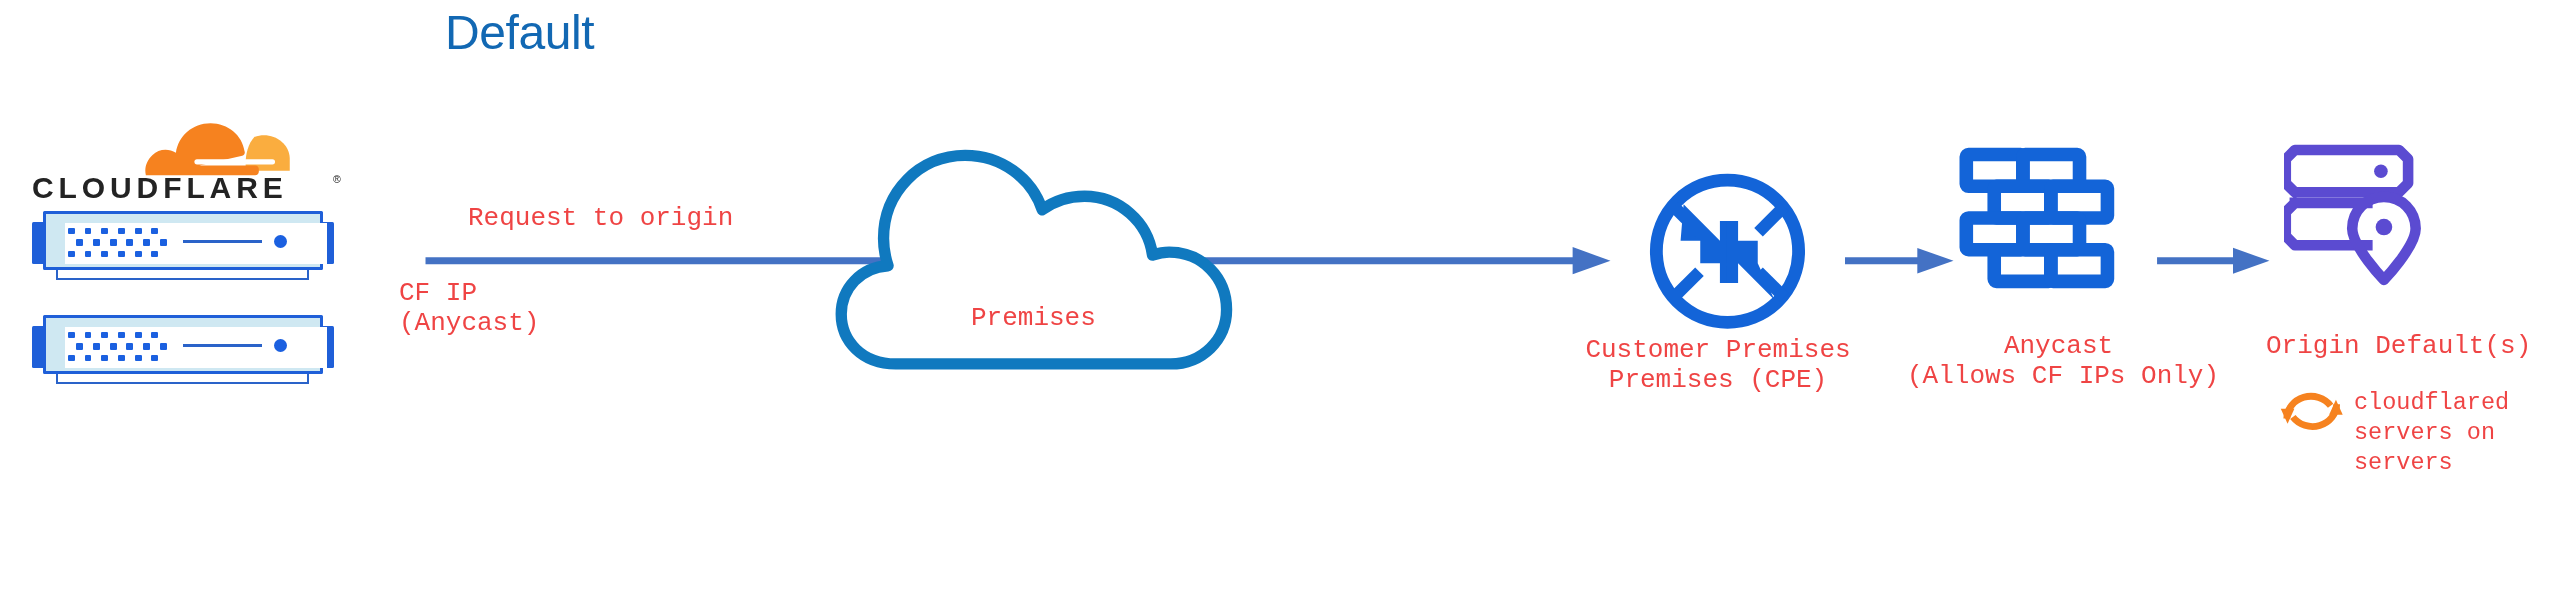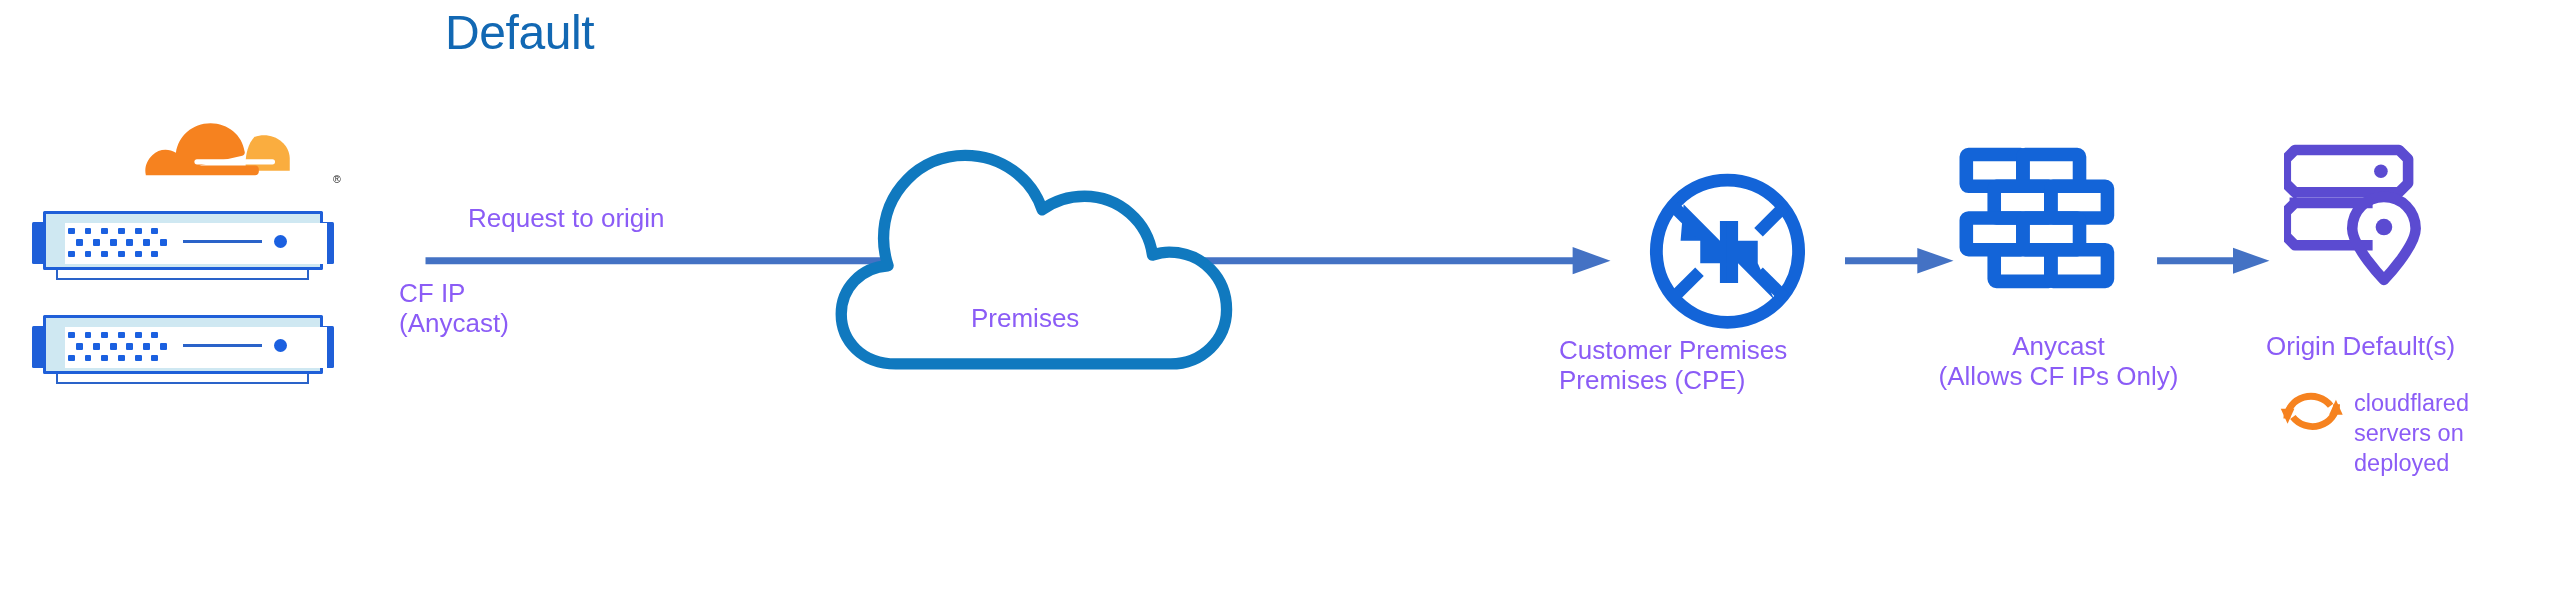--- a/index.html
+++ b/index.html
@@ -103,29 +103,30 @@
   .srv-led {
     position: absolute;
     left: 242px; top: 24px;
     width: 13px; height: 13px;
     border-radius: 50%;
     background: #1b60e0;
   }
 
   
   .label {
-    color: #8b5cf6;
+    color: #ef4444;
     font-size: 25px;
     line-height: 30px;
     white-space: pre;
+    font-family: Liberation Mono, monospace;
   }
   #label-request-to-origin { left: 468px; top: 203px; font-size: 26px; }
   #label-cf-ip { left: 399px; top: 278px; font-size: 26px; }
   #label-internet { left: 971px; top: 303px; font-size: 26px; }
-  #label-cpe { left: 1559px; top: 335px; font-size: 26px; width: 318px; }
+  #label-cpe { left: 1559px; top: 335px; font-size: 26px; text-align: center; width: 318px; }
   #label-firewall { left: 1907px; top: 331px; font-size: 26px; text-align: center; width: 303px; }
   #label-origin { left: 2266px; top: 331px; font-size: 26px; }
   #label-cloudflared { left: 2354px; top: 388px; font-size: 23.5px; line-height: 30px; }
 
   
   .svg-layer { position: absolute; left: 0; top: 0; pointer-events: none; }
 </style>
 </head>
 <body>
 
@@ -138,20 +139,21 @@
 
       <path d="M294 41 C316 33 340 47 341 69 L341 86 L283 86 C281 70 284 52 294 41 Z" fill="#faad3f"></path>
 
       <path d="M236 23 C212 23 193 40 190 62 C180 56 167 57 159 65 C151 72 148 83 150 91
                L150 92 L295 92 C298 92 300 90 300 87 L300 84 C300 81 298 79 295 79
                L221 79 L278 66 C281 65 282 62 281 60 C278 39 259 23 236 23 Z" fill="#f6821f"></path>
       <path d="M221 79 L295 79 C298 79 300 81 300 84 L300 87 C300 90 298 92 295 92 L150 92" fill="none" stroke="#ffffff" stroke-width="0"></path>
 
       <path d="M218 74 L318 74" stroke="#ffffff" stroke-width="7" stroke-linecap="round"></path>
     </svg>
+    <div id="cf-wordmark">CLOUDFLARE</div>
     <div id="cf-reg">®</div>
   </div>
 
   <div class="abs server-unit" style="left:32px; top:211px;">
     <div class="srv-ear left"></div>
     <div class="srv-ear right"></div>
     <div class="srv-body">
       <div class="srv-face"></div>
     </div>
     <div class="srv-vents">
@@ -329,19 +331,19 @@
   <div class="abs label" id="label-origin">Origin Default(s)</div>
 
   <svg class="abs" style="left:2276px; top:377px;" width="73" height="68" viewBox="0 0 96 90">
     <g fill="none" stroke="#f6821f" stroke-width="9" stroke-linecap="butt">
       <path d="M14 55 A32 30 0 0 1 72 38"></path>
       <path d="M80 36 A32 30 0 0 1 22 53"></path>
     </g>
     <polygon points="6,42 24,42 15,62" fill="#f6821f"></polygon>
     <polygon points="70,50 88,50 79,30" fill="#f6821f"></polygon>
   </svg>
-  <div class="abs label" id="label-cloudflared"><span>cloudflared</span><br><span>servers on</span><br><span>deployed</span></div>
+  <div class="abs label" id="label-cloudflared"><span>cloudflared</span><br><span>servers on</span><br><span>servers</span></div>
 
   <div class="abs label" id="label-request-to-origin">Request to origin</div>
   <div class="abs label" id="label-cf-ip"><span>CF IP</span><br><span>(Anycast)</span></div>
 
 </div>
 
 
 </body></html>

